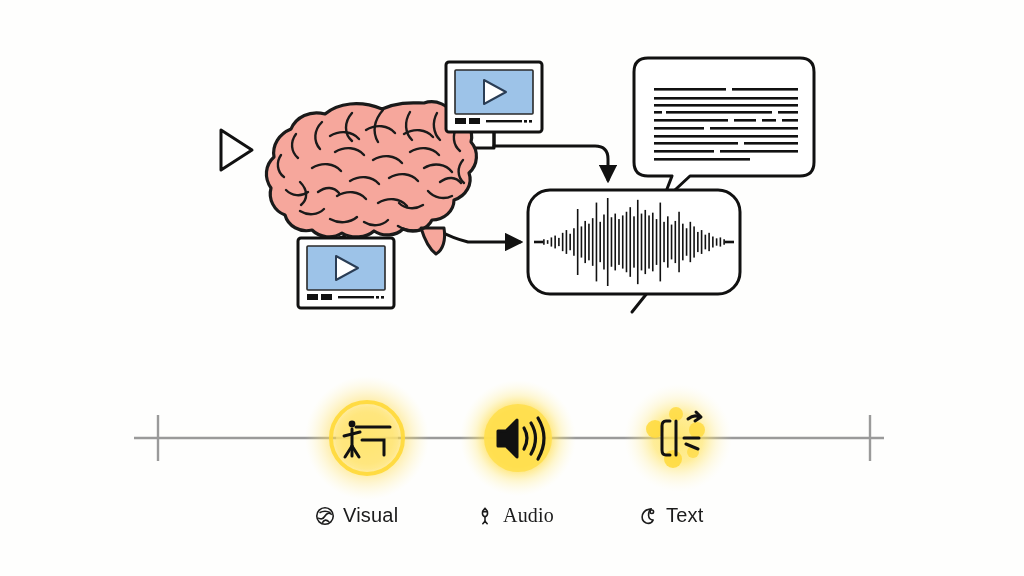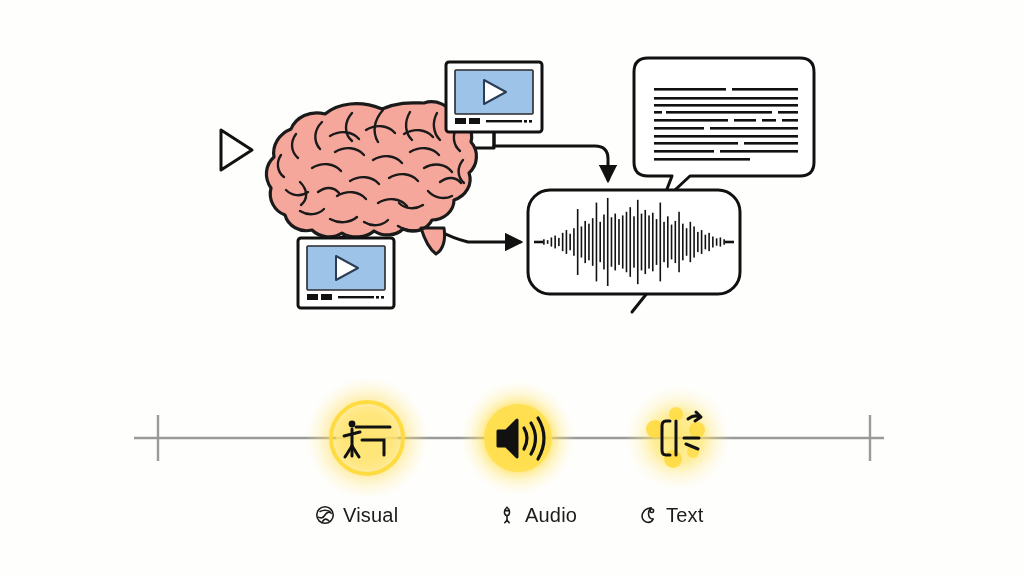--- a/index.html
+++ b/index.html
@@ -21,38 +21,38 @@
   #scene {
     position: absolute;
     inset: 0;
     width: 1024px;
     height: 576px;
   }
   
   .tl-label {
     position: absolute;
     display: flex;
-    align-items: flex-start;
+    align-items: flex-end;
     gap: 7px;
     font-family: "Liberation Sans", sans-serif;
     font-size: 20px;
     color: #1c1c1c;
     white-space: nowrap;
   }
   .tl-label .lbl-icon {
     width: 22px;
     height: 22px;
     display: inline-block;
     flex: 0 0 auto;
   }
   .tl-label .lbl-text {
     letter-spacing: 0.2px;
   }
   #lbl-visual { left: 314px; top: 504px; }
-  #lbl-audio  { left: 496px; top: 504px; }
+  #lbl-audio  { left: 474px; top: 504px; font-family: Liberation Serif, serif; }
   #lbl-text   { left: 637px; top: 504px; }
 </style>
 </head>
 <body>
 
 <div id="canvas">
 
   <svg id="scene" viewBox="0 0 1024 576" xmlns="http://www.w3.org/2000/svg">
     <defs>
       <radialGradient id="glowA" cx="50%" cy="50%" r="50%">

